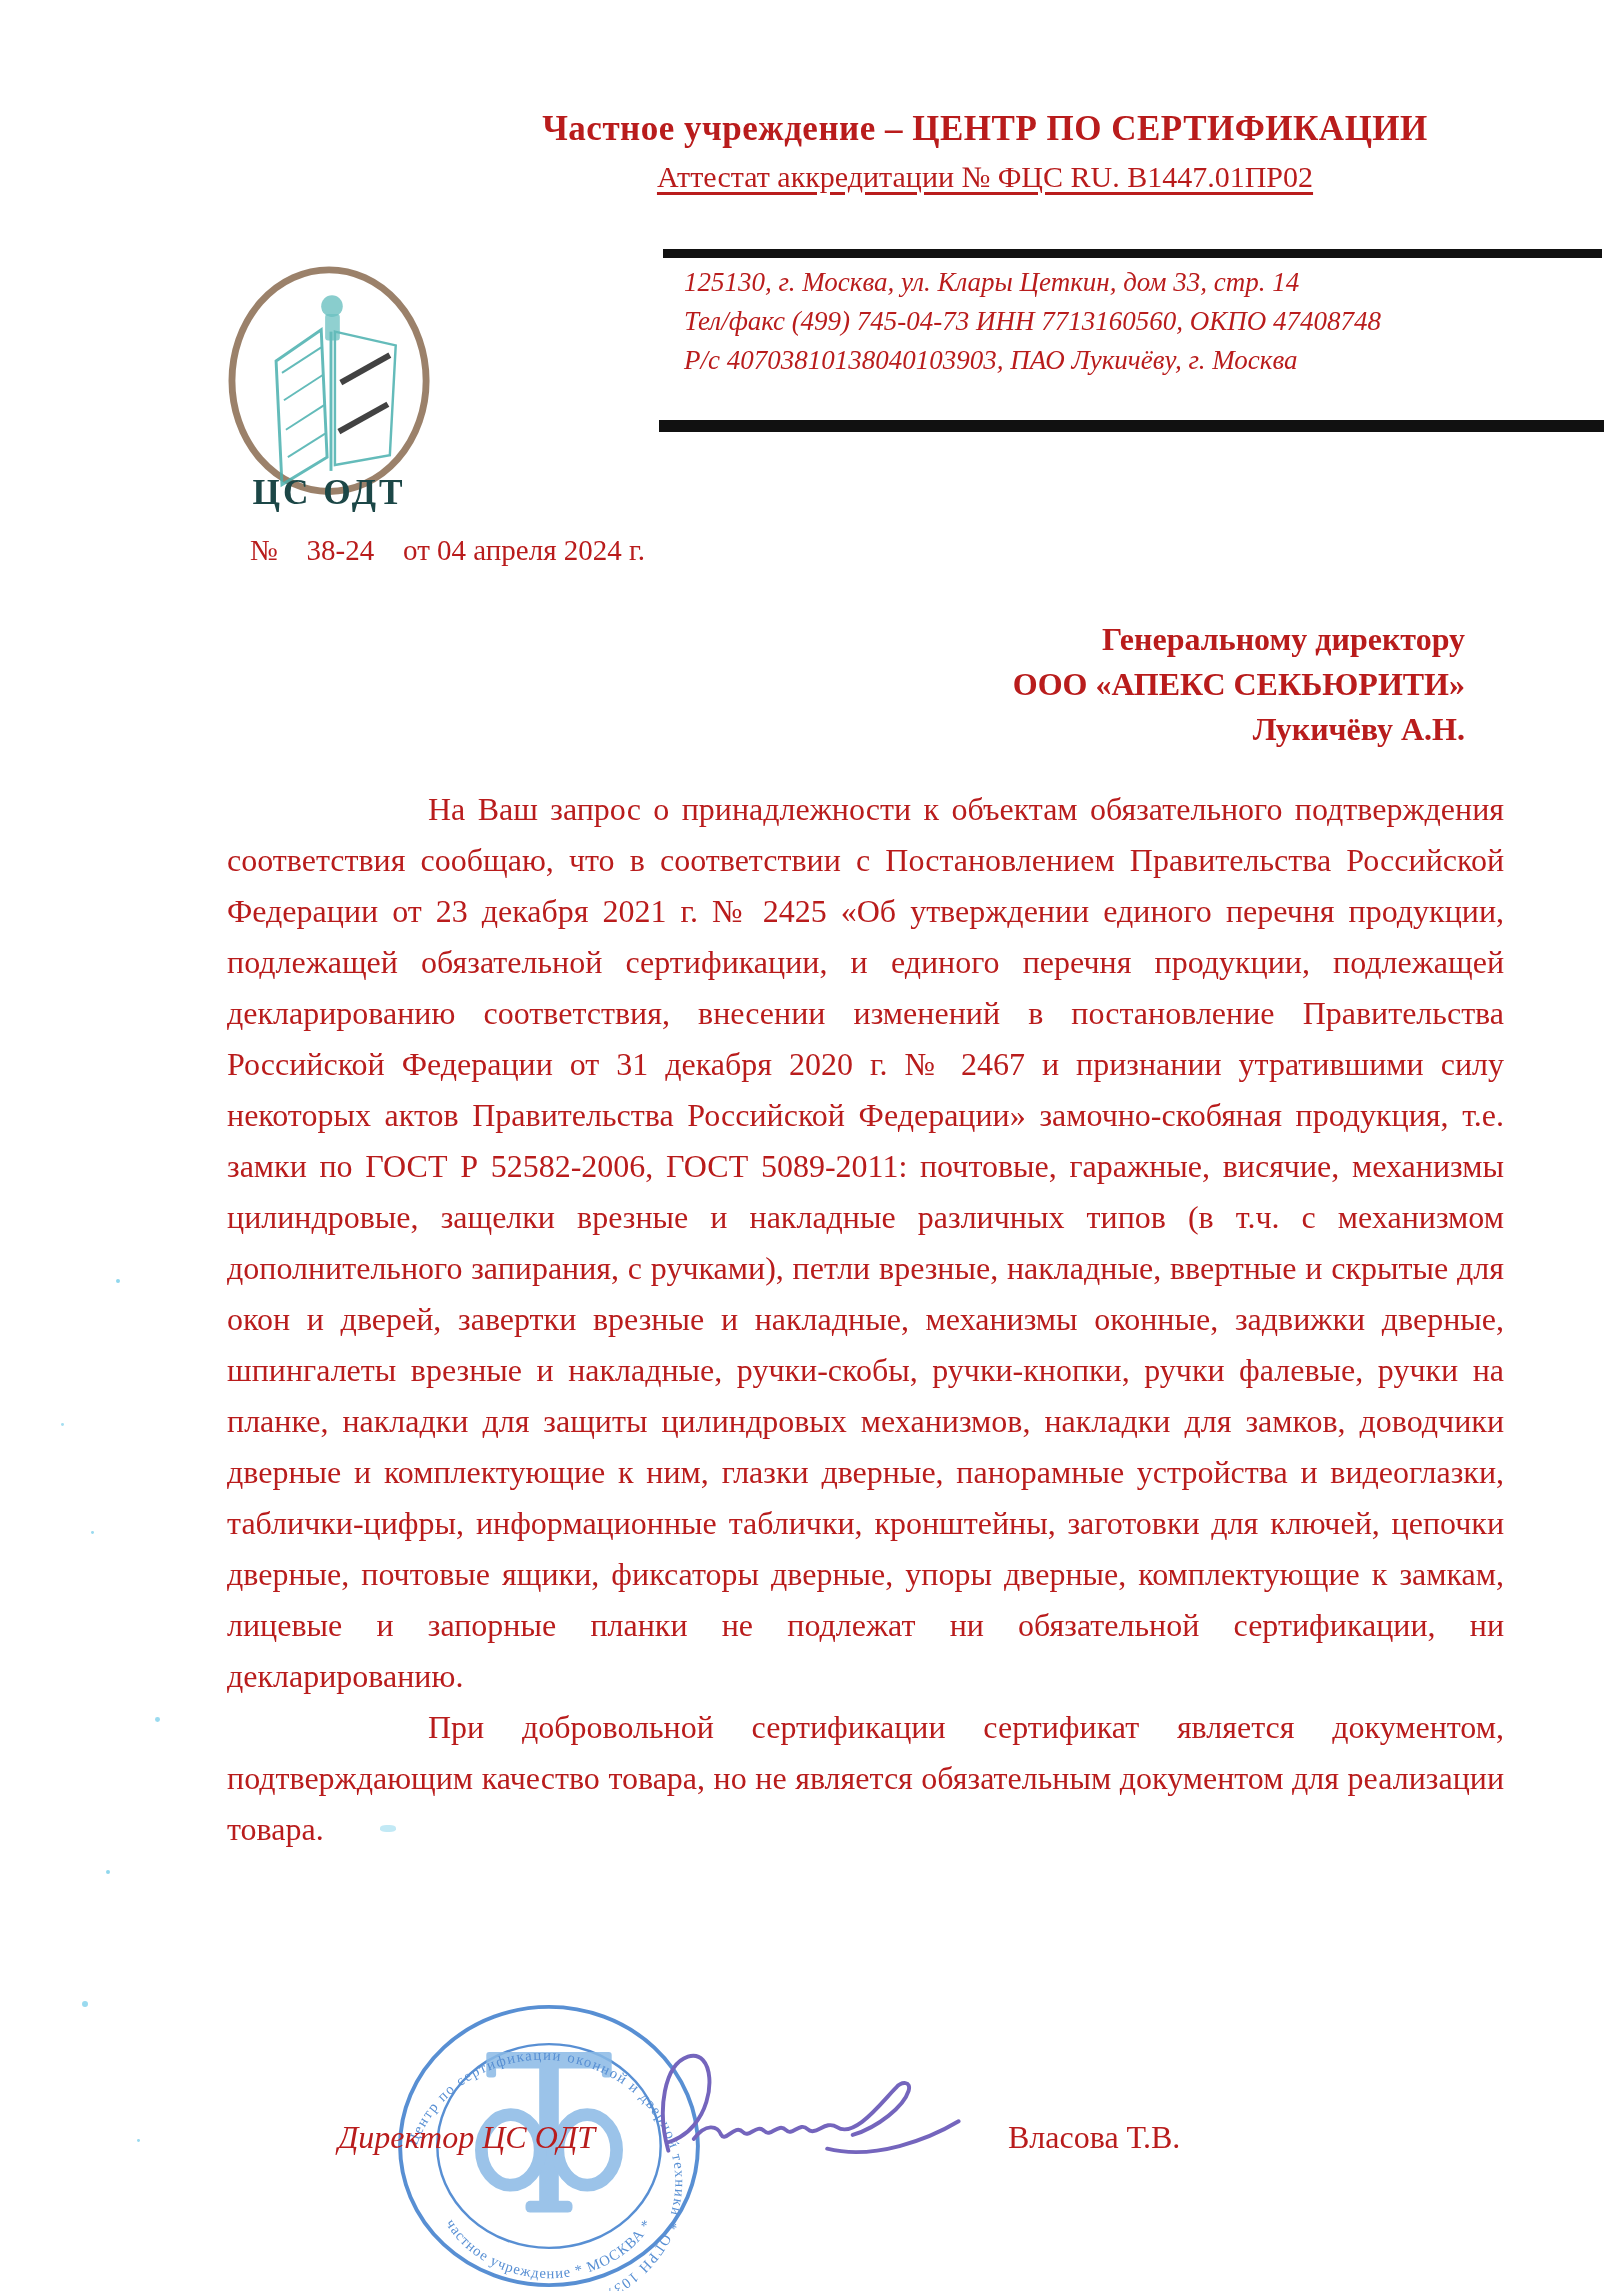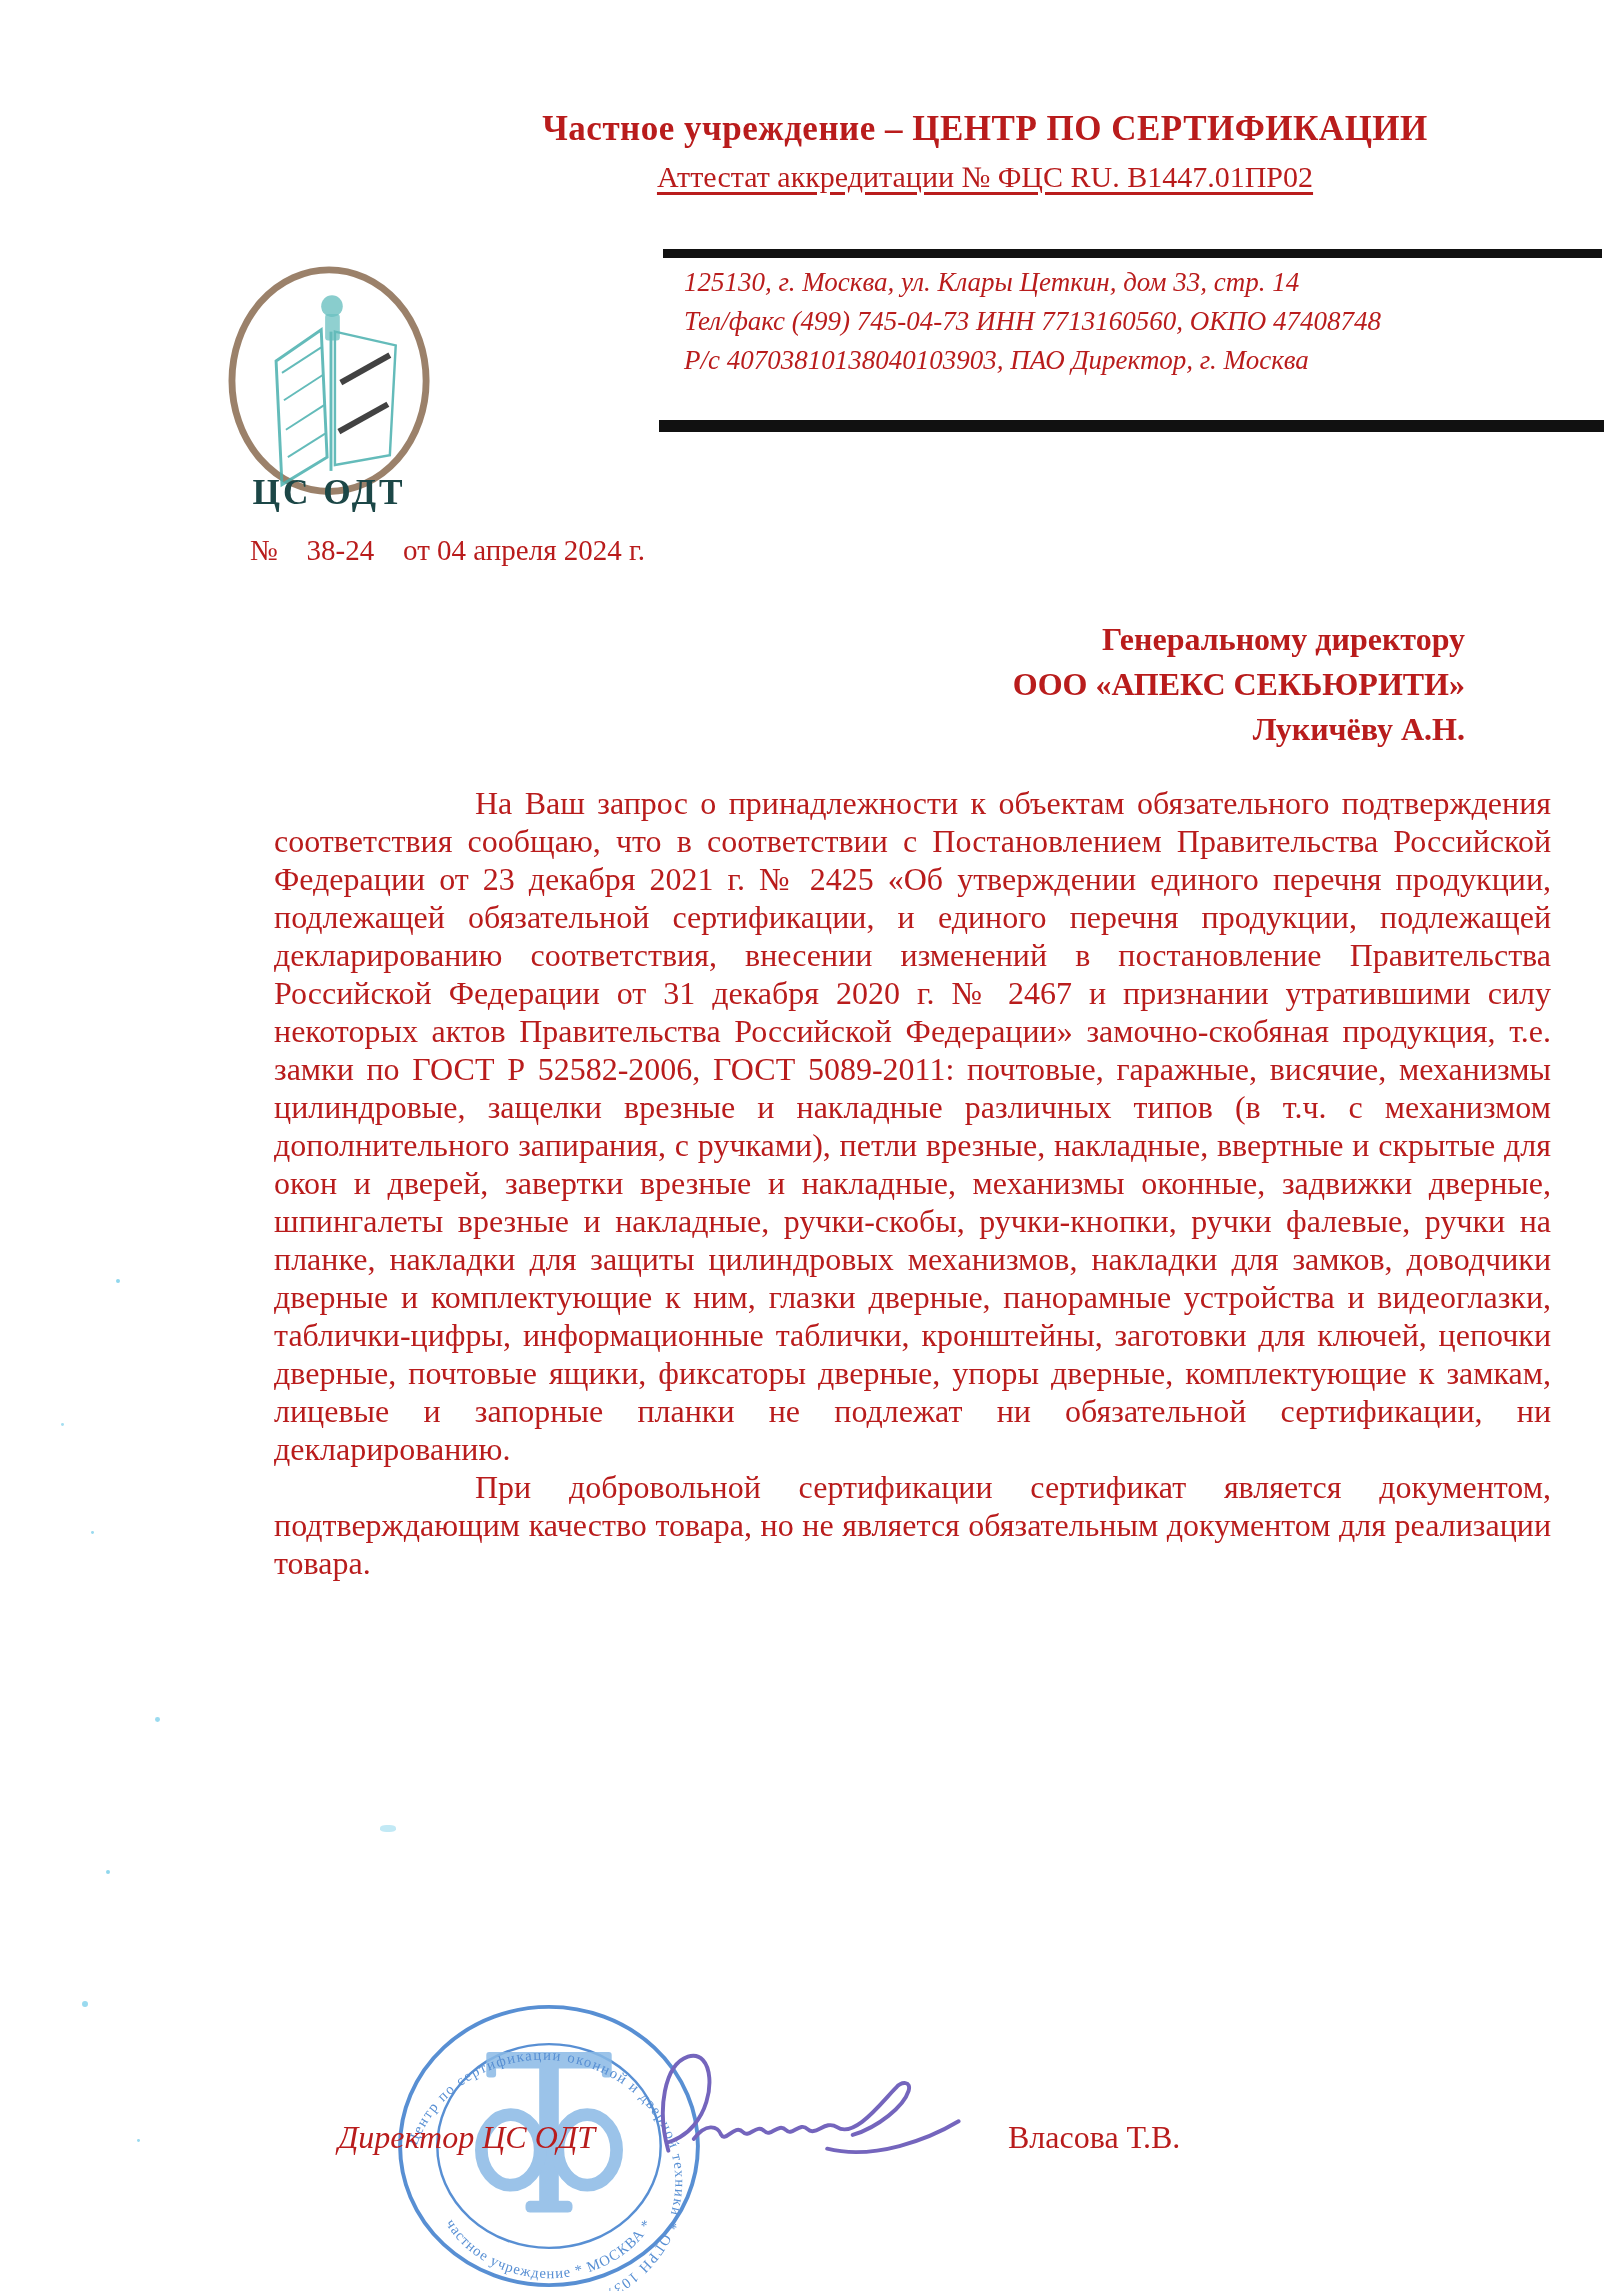--- a/index.html
+++ b/index.html
@@ -44,21 +44,21 @@
 
   
   .recipient {
     position: absolute; right: 155px; top: 617px;
     text-align: right; font-weight: bold; font-size: 32px; line-height: 45px;
   }
 
   
   .body-text {
     position: absolute; left: 227px; top: 784px; width: 1277px;
-    font-size: 32px; line-height: 38px; text-align: justify; margin-left: 47px;
+    font-size: 32px; line-height: 51px; text-align: justify;
   }
   .body-text p { margin: 0; text-indent: 201px; }
 
   
   .stamp { position: absolute; left: 392px; top: 2001px; width: 314px; height: 290px; opacity: .92; }
   .director-label { position: absolute; left: 338px; top: 2119px; font-size: 32px; z-index: 3; font-style: italic; }
   .director-name  { position: absolute; left: 1008px; top: 2119px; font-size: 32px; z-index: 3; }
   .signature-svg { position: absolute; left: 635px; top: 2031px; width: 353px; height: 157px; z-index: 2; }
 
   
@@ -79,21 +79,21 @@
 
   <div class="letterhead">
     <div class="org-line1">Частное учреждение – ЦЕНТР ПО  СЕРТИФИКАЦИИ</div>
     <div class="accreditation">Аттестат аккредитации № ФЦС RU. В1447.01ПР02</div>
   </div>
   <div class="sep-bar bar1"></div>
 
   <div class="address-block">
     <div>125130,  г. Москва, ул. Клары Цеткин, дом 33, стр. 14</div>
     <div>Тел/факс (499) 745-04-73    ИНН 7713160560, ОКПО 47408748</div>
-    <div>Р/с 40703810138040103903, ПАО Директор, г. Москва</div>
+    <div>Р/с 40703810138040103903, ПАО Лукичёву, г. Москва</div>
   </div>
   <div class="sep-bar bar2"></div>
 
   <svg class="logo" viewBox="0 0 220 258" xmlns="http://www.w3.org/2000/svg">
     <ellipse cx="108" cy="120" rx="99" ry="113" fill="none" stroke="#8a6b50" stroke-width="7" opacity="0.85"></ellipse>
     <g opacity="0.85">
       <circle cx="111" cy="44" r="11" fill="#52b5b5" opacity="0.8"></circle>
       <rect x="104" y="52" width="15" height="27" rx="3" fill="#52b5b5" opacity="0.75"></rect>
       <line x1="110" y1="70" x2="110" y2="212" stroke="#49b0ae" stroke-width="3"></line>
       <polygon points="54,100 100,68 106,198 60,226" fill="none" stroke="#49b0ae" stroke-width="3"></polygon>

